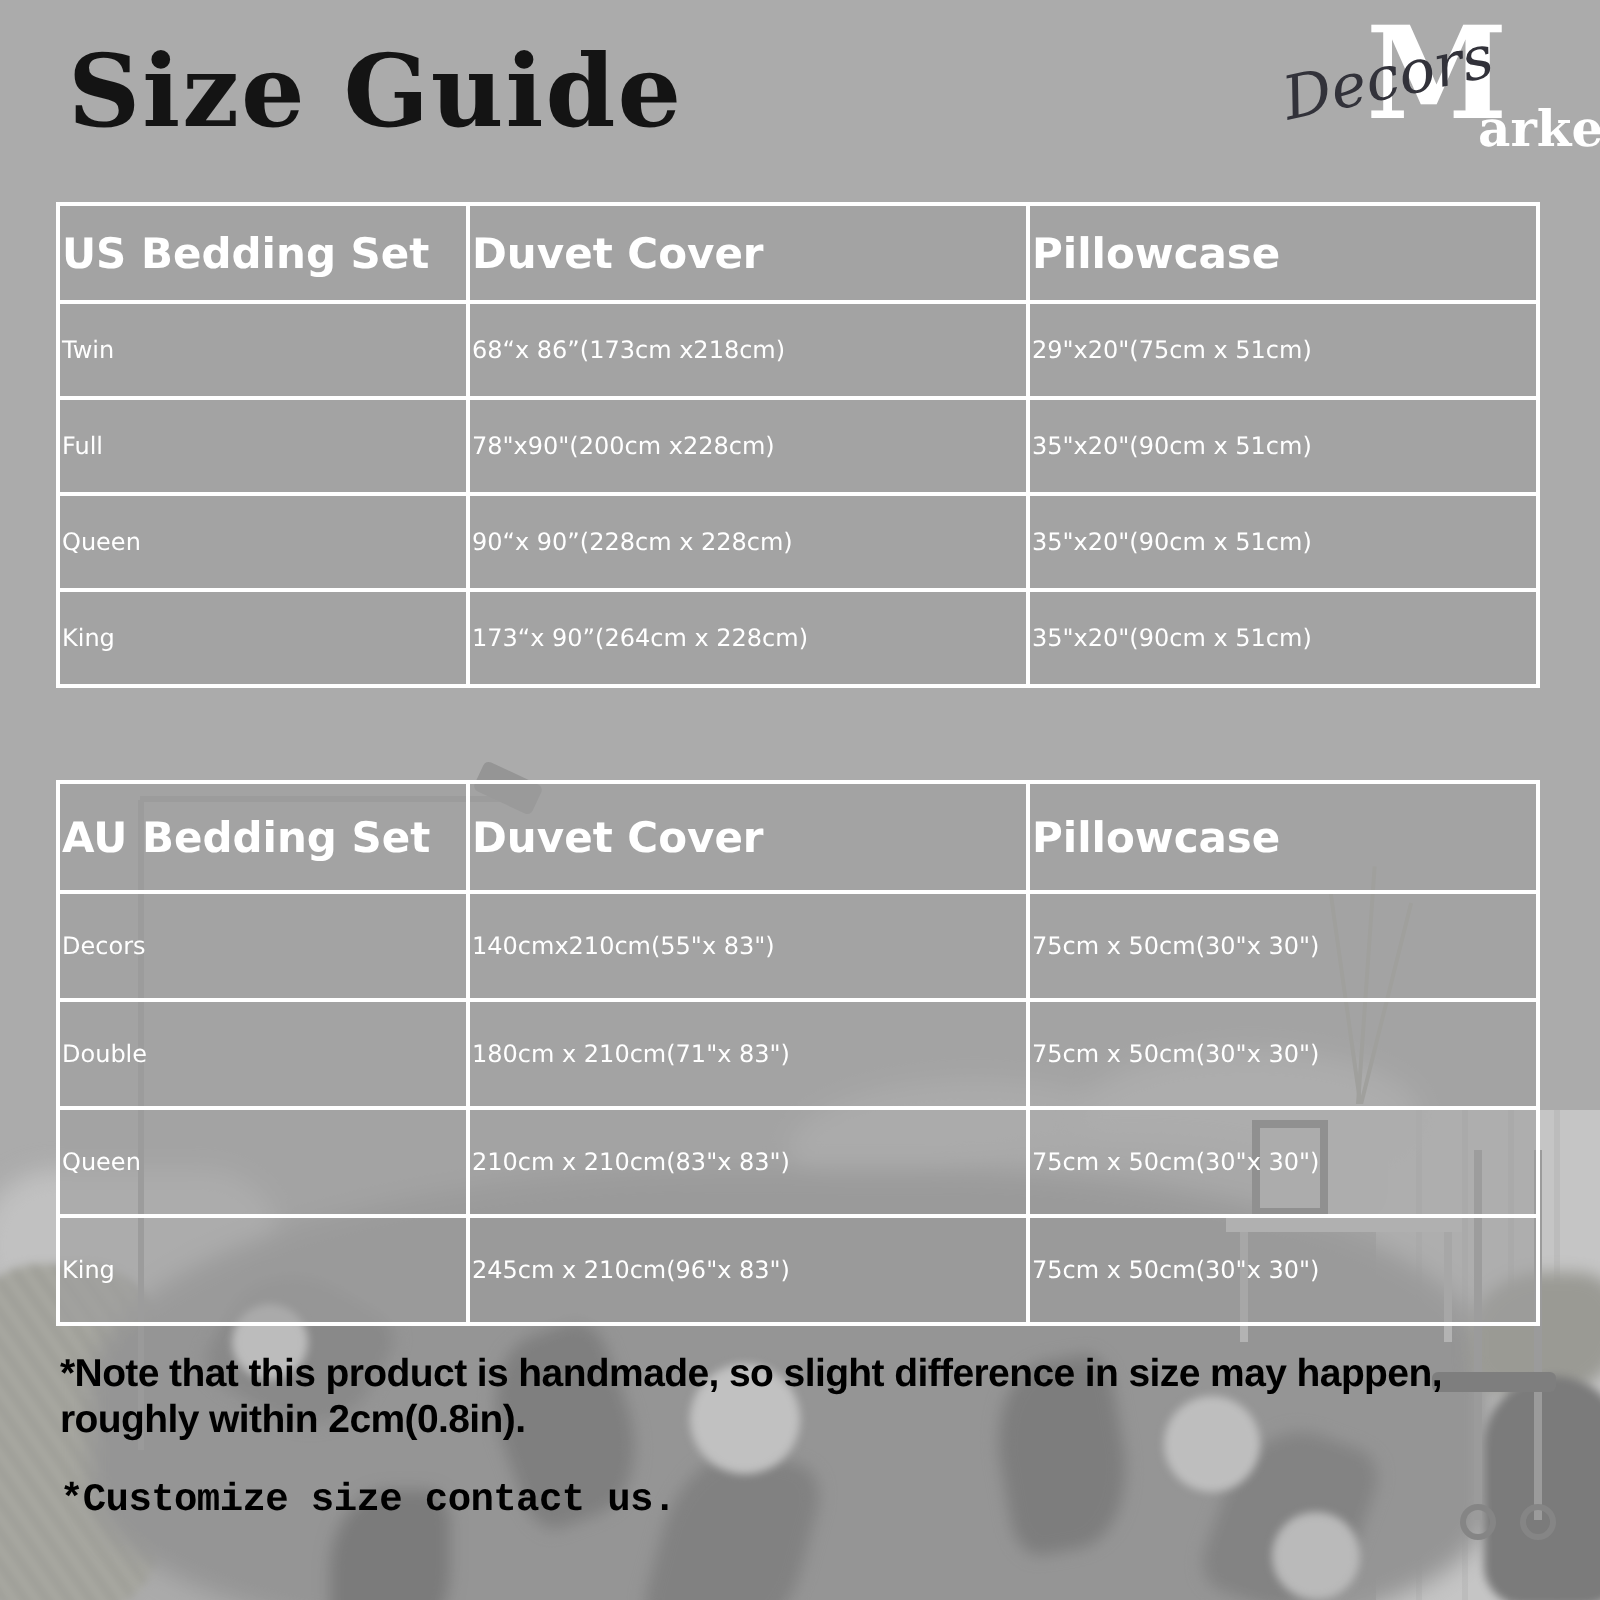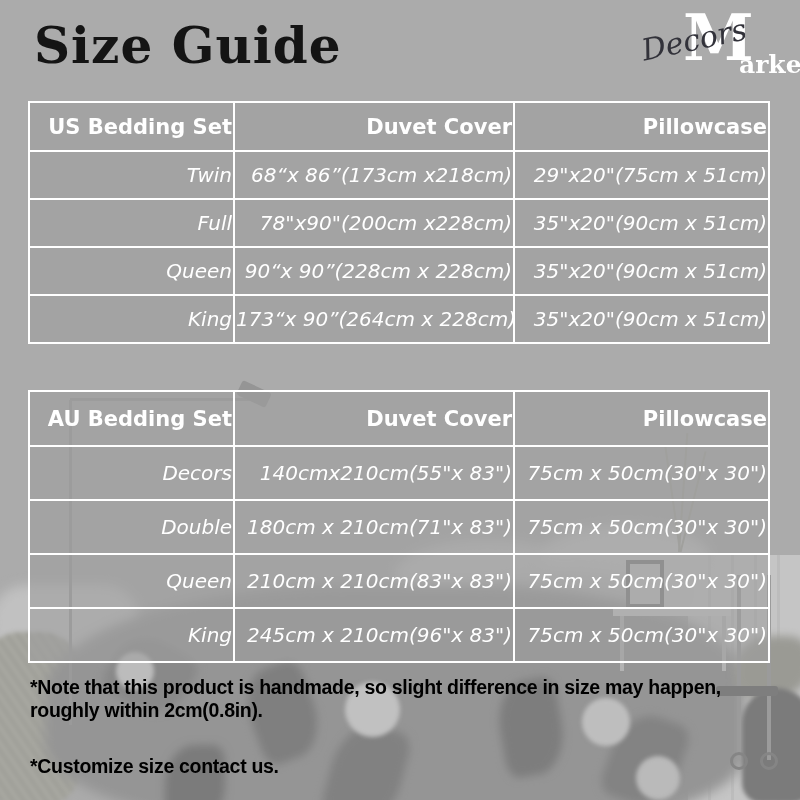--- a/index.html
+++ b/index.html
@@ -51,31 +51,31 @@
     font-style:italic;font-size:30px;color:#32323a;transform:rotate(-12deg);white-space:nowrap;}
   .logo-rest{position:absolute;left:94px;top:38px;font-family:"DejaVu Serif",serif;
     font-weight:bold;font-size:25px;color:#ffffff;}
   table{border-collapse:collapse;position:absolute;left:28px;table-layout:fixed;width:740px;}
   .table-us{top:101px;}
   .table-au{top:390px;}
   col.c1{width:205px;} col.c2{width:280px;} col.c3{width:255px;}
   th,td{
     border:2px solid #ffffff;
     background:rgba(158,158,158,0.60);
-    color:#ffffff;text-align:right;vertical-align:middle;
+    color:#ffffff;text-align:left;vertical-align:middle;
     white-space:nowrap;overflow:hidden;
   }
   th{font-size:21px;font-weight:bold;}
-  td{font-size:20px;font-weight:normal;font-style:italic;}
+  td{font-size:12px;font-weight:normal;}
   .table-us th{height:45px;} .table-us td{height:44px;}
   .table-au th{height:51px;} .table-au td{height:50px;}
   .notes{position:absolute;left:30px;top:676px;width:752px;color:#000000;
     font-family:"Liberation Sans",sans-serif;font-weight:bold;}
   .note{margin:0;font-size:19.5px;line-height:1.2;letter-spacing:-0.3px;}
-  .note + .note{margin-top:32px;}
+  .note + .note{margin-top:16px;font-family:Liberation Mono, monospace;}
 </style>
 </head>
 <body>
 
 <div class="photo">
   <div class="el floor"></div>
   <div class="el blanket-left blur6"></div>
   <div class="el bedpost blur2"></div>
   <div class="el basket blur2"></div>
 

